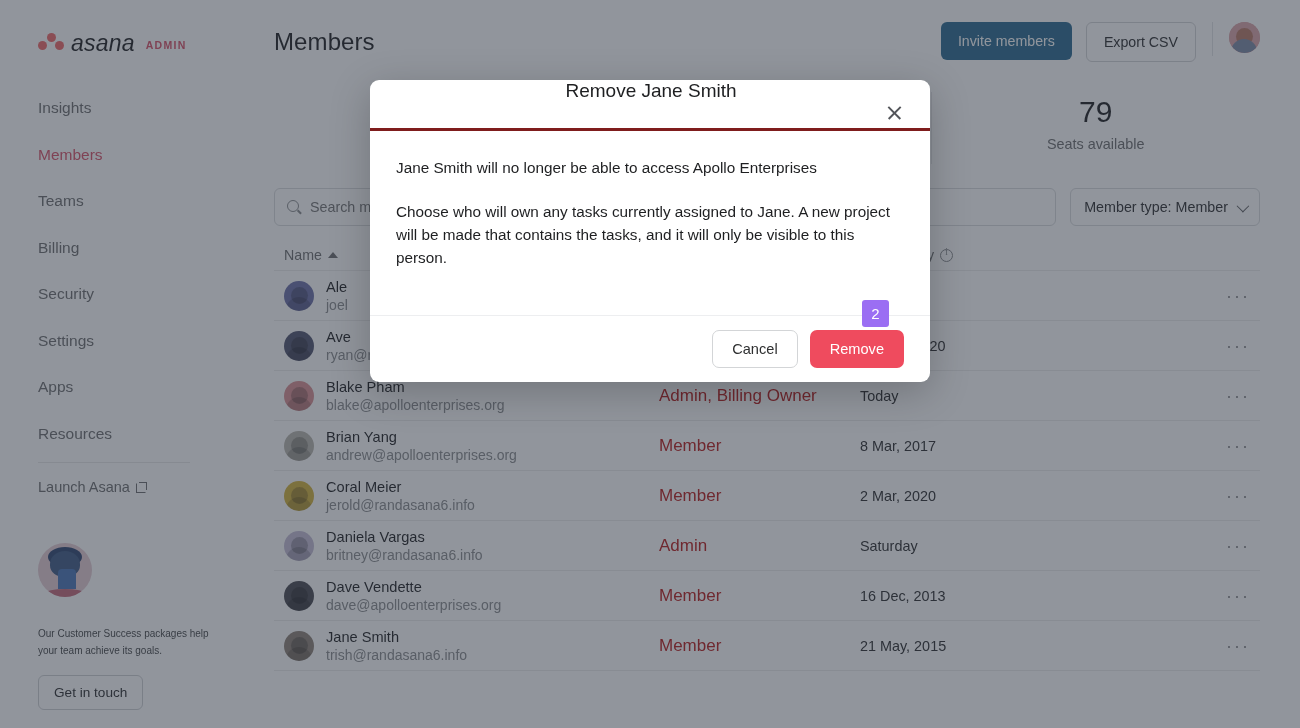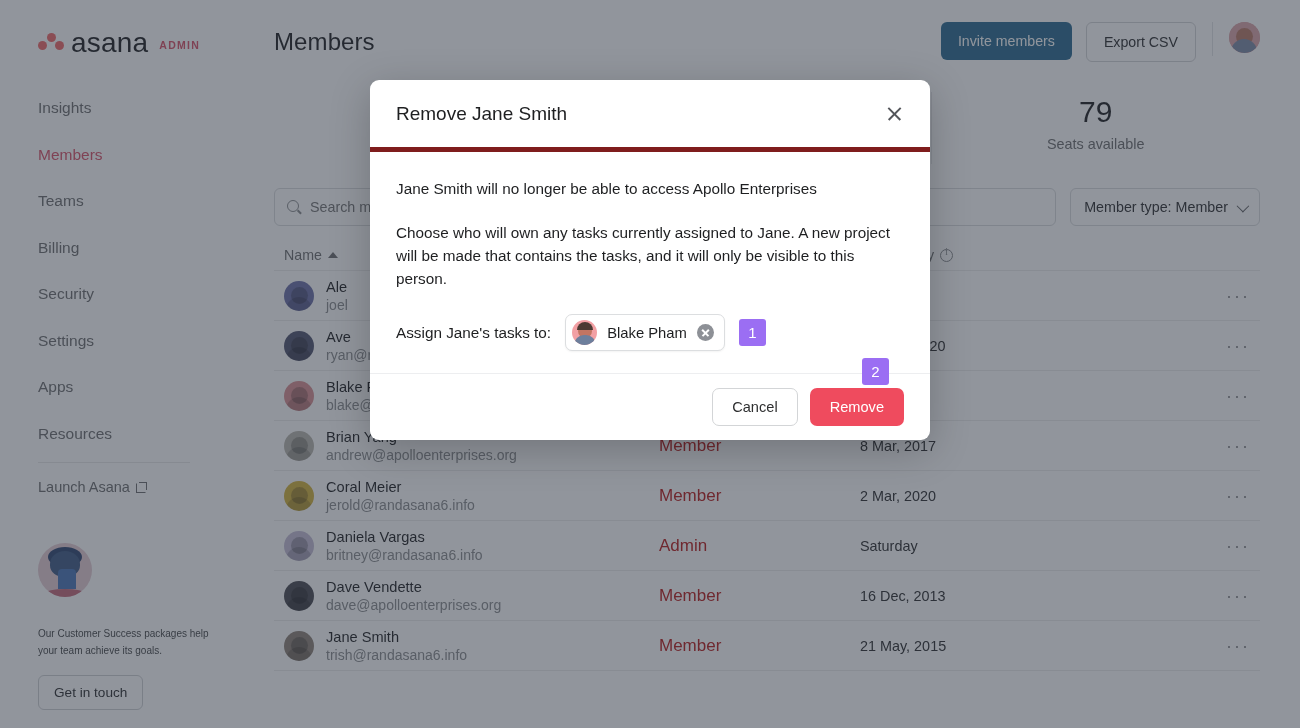--- a/index.html
+++ b/index.html
@@ -20,21 +20,21 @@
     background: #ffffff;
     padding: 26px 0 0 0;
     position: relative;
   }
   .brand { display:flex; align-items:center; gap:7px; padding: 4px 0 0 38px; height:30px; }
   .brand-logo { width: 26px; height: 20px; position: relative; flex:0 0 26px; }
   .brand-logo i { position:absolute; border-radius:50%; background:#f06a6a; display:block;}
   .brand-logo i.d1 { width:9px; height:9px; left:8.5px; top:0px; }
   .brand-logo i.d2 { width:9px; height:9px; left:0px; top:8px; }
   .brand-logo i.d3 { width:9px; height:9px; left:17px; top:8px; }
-  .brand-word { font-size:28px; color:#1e1f21; letter-spacing:.2px; font-weight:400; }
+  .brand-word { font-size:23px; color:#1e1f21; letter-spacing:.2px; font-weight:400;font-style:italic; }
   .brand-admin { font-size:10.5px; color:#d9536a; letter-spacing:1.3px; font-weight:700; margin-left:4px; margin-top:4px;}
 
   .nav { margin-top: 34px; }
   .nav-item {
     display:block; padding: 6px 0 6px 38px;
     font-size: 15.5px; color:#6d6e6f; line-height:23px;
     margin-bottom: 11.5px; cursor:pointer;
   }
   .nav-item.active { color:#d9536a; }
   .nav-sep { height:1px; background:#e8e8e9; margin: 10px 38px 0 38px; width:152px;}
@@ -122,22 +122,23 @@
   .overlay { position:absolute; inset:0; background: rgba(44,52,66,0.52); z-index: 50; }
 
   
   .modal {
     position:absolute; left:370px; top:80px; width:560px;
     background:#ffffff; border-radius:9px; z-index: 60;
     box-shadow: 0 10px 40px rgba(0,0,0,.22);
     overflow: visible;
   }
   .modal-head {
-    display:flex; align-items:center; height:72px; padding: 0 24px 0 26px;
-    border-bottom:5px solid #7f1d1d;
+    display:flex; align-items:center; height:51px; padding: 0 24px 0 26px;
+    border-bottom:3px solid #7f1d1d;
+    flex-direction:column;
   }
   .modal-title { font-size:19px; color:#1e1f21; font-weight:400;}
   .modal-x { margin-left:auto; width:22px;height:22px; position:relative; cursor:pointer;}
   .modal-x:before, .modal-x:after{content:"";position:absolute;left:2px;top:10px;width:17px;height:1.5px;background:#53555a;}
   .modal-x:before{transform:rotate(45deg);} .modal-x:after{transform:rotate(-45deg);}
   .modal-body { padding: 26px 26px 22px 26px; }
   .m-line1 { font-size:15.3px; color:#1e1f21; line-height:22px; margin-bottom: 21px;}
   .m-line2 { font-size:15.3px; color:#1e1f21; line-height:23px; margin-bottom: 24px;}
   .assign-row { display:flex; align-items:center; gap:14px; }
   .assign-lbl { font-size:15.3px; color:#1e1f21;}
@@ -406,33 +407,20 @@
   <div class="overlay"></div>
 
   <div class="modal">
     <div class="modal-head">
       <div class="modal-title">Remove Jane Smith</div>
       <div class="modal-x"></div>
     </div>
     <div class="modal-body">
       <div class="m-line1">Jane Smith will no longer be able to access Apollo Enterprises</div>
       <div class="m-line2">Choose who will own any tasks currently assigned to Jane. A new project will be made that contains the tasks, and it will only be visible to this person.</div>
-      <div class="assign-row">
-        <div class="assign-lbl">Assign Jane's tasks to:</div>
-        <div class="chip">
-          <span class="chip-av">
-              <span class="f"></span>
-              <span class="h"></span>
-              <span class="b"></span>
-            </span>
-          <span class="chip-name">Blake Pham</span>
-          <span class="chip-x"></span>
-        </div>
-        <div class="badge">1</div>
-      </div>
     </div>
     <div class="modal-foot">
       <div class="badge badge2">2</div>
       <button class="btn-cancel">Cancel</button>
       <button class="btn-remove">Remove</button>
     </div>
   </div>
 
 </div>
 

